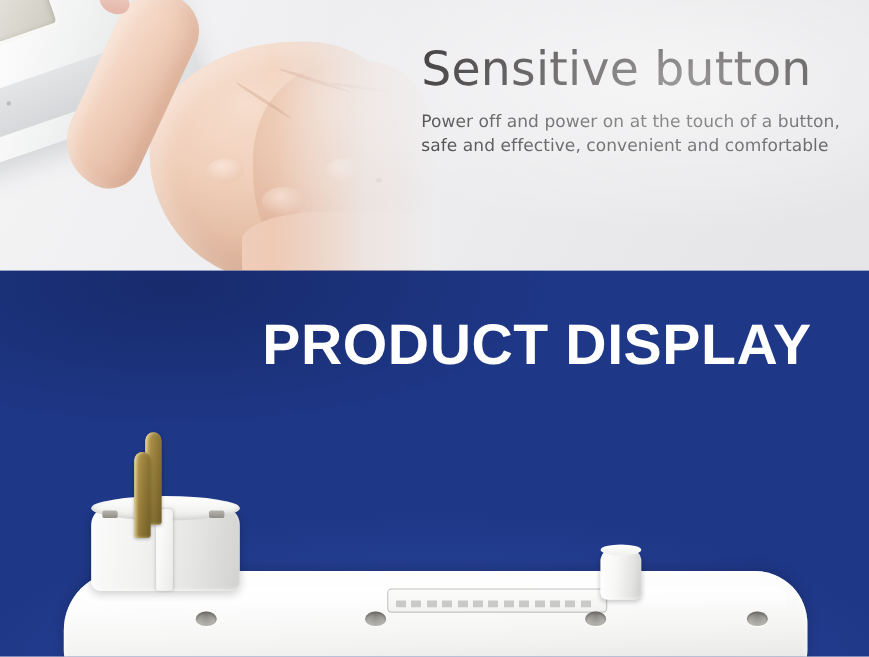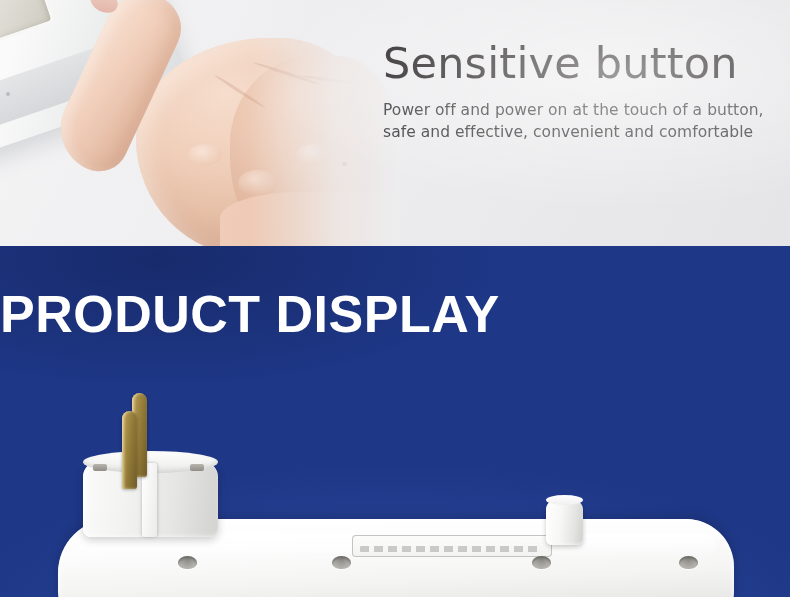--- a/index.html
+++ b/index.html
@@ -130,21 +130,21 @@
     background:#1e3786; overflow:hidden;
   }
   .display-section::before{
     content:""; position:absolute; inset:0;
     background:
       radial-gradient(ellipse 85% 70% at 50% 108%, rgba(63,94,190,.55), rgba(63,94,190,0) 66%),
       radial-gradient(ellipse 60% 50% at 20% 4%, rgba(18,32,86,.55), rgba(18,32,86,0) 72%);
   }
   .display-title{
     position:absolute; left:0; right:0; top:42px;
-    text-align:left; padding-right:52px;
+    text-align:right; padding-right:52px;
     font-size:52px; font-weight:700; color:#ffffff;
     letter-spacing:.5px; line-height:1;
     font-family:"Liberation Sans", sans-serif;
   }
 
   
   .product{ position:absolute; left:0; bottom:0; width:790px; height:190px; }
 
   .strip-body{
     position:absolute; left:58px; bottom:-34px; width:676px; height:112px;

